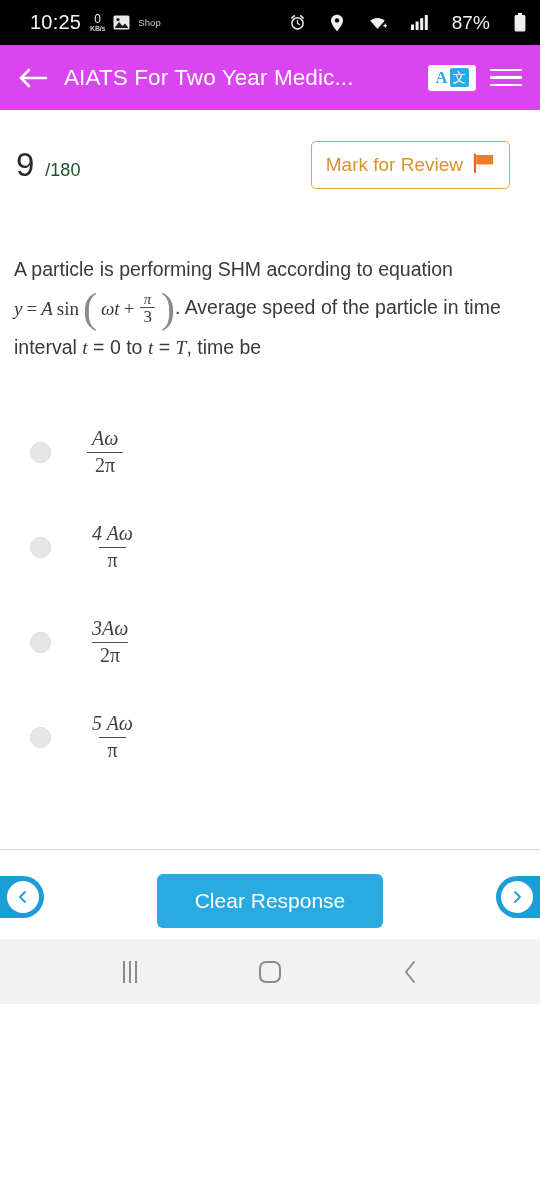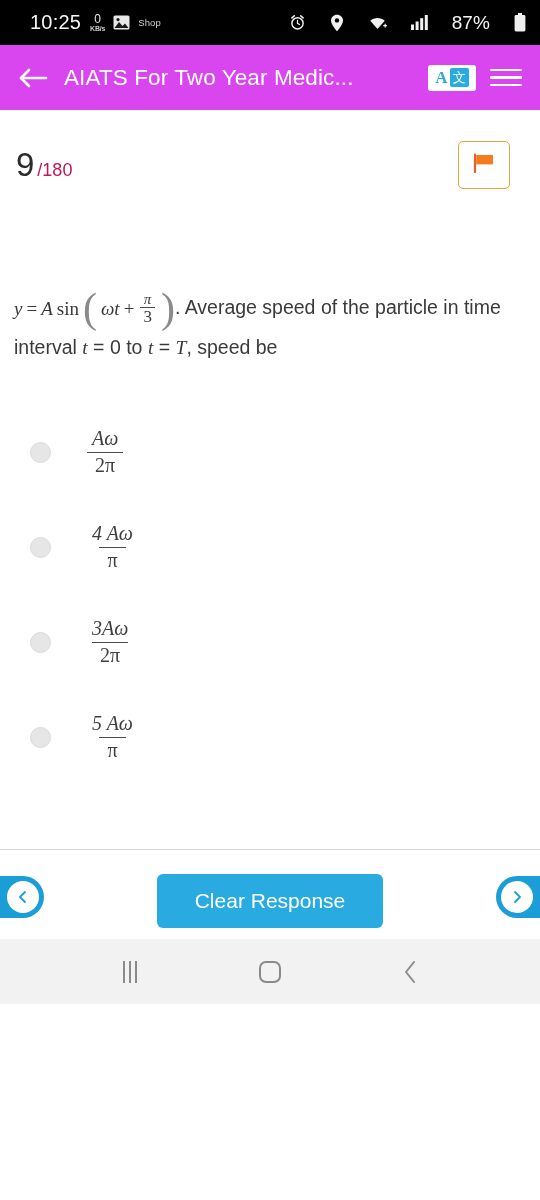--- a/index.html
+++ b/index.html
@@ -89,21 +89,21 @@
   .q-header {
     height: 110px;
     display: flex;
     align-items: center;
     padding: 0 14px 0 16px;
     flex: 0 0 110px;
     background: #ffffff;
   }
   .q-counter { display: flex; align-items: baseline; color: #333333; }
   .q-counter .q-num { font-size: 33px; color: #2b2b2b; }
-  .q-counter .q-total { font-size: 18px; color: #be185d; margin-left: 3px; }
+  .q-counter .q-total { font-size: 18px; color: #14532d; margin-left: 11px; }
 
   .mark-review {
     margin-left: auto;
     margin-right: 16px;
     border: 1.4px solid #e0a83a;
     border-radius: 5px;
     padding: 11px 14px;
     display: flex;
     align-items: center;
     gap: 10px;
@@ -332,48 +332,49 @@
     </div>
   </div>
 
   <div class="q-header">
     <div class="q-counter">
       <span class="q-num">9</span>
       <span class="q-total">/180</span>
     </div>
 
     <div class="mark-review">
+      <span class="mr-label">Mark for Review</span>
       <span>
         <svg width="22" height="20" viewBox="0 0 22 20">
           <path d="M2 1.5 V19" stroke="#e2622a" stroke-width="2.2" stroke-linecap="round"></path>
           <path d="M3.2 2 H20 L20 11.4 H3.2 Z" fill="#f47b20"></path>
         </svg>
       </span>
     </div>
 
   </div>
 
   <div class="q-body">
     <div class="q-text">
-      <br>
+      <span>A particle is performing SHM according to equation</span><br>
       <span class="inline-eq">
         <span class="math">y</span>
         <span class="math-up">=</span>
         <span class="math">A</span>
         <span class="math-up">sin</span>
         <span class="paren">(</span>
         <span class="math">ωt</span>
         <span class="math-up">+</span>
         <span class="frac">
           <span class="num math">π</span>
           <span class="den math-up">3</span>
         </span>
         <span class="paren">)</span>
       </span><span>. Average speed of the particle in time</span><br>
-      <span><span>interval </span><span class="math">t</span><span> = 0 to </span><span class="math">t</span><span> = </span><span class="math">T</span><span>, speed be</span></span>
+      <span><span>interval </span><span class="math">t</span><span> = 0 to </span><span class="math">t</span><span> = </span><span class="math">T</span><span>, time be</span></span>
     </div>
 
     <div class="options">
       <div class="option">
         <span class="radio"></span>
         <span class="opt-frac">
           <span class="num it">Aω</span>
           <span class="den">2π</span>
         </span>
       </div>

